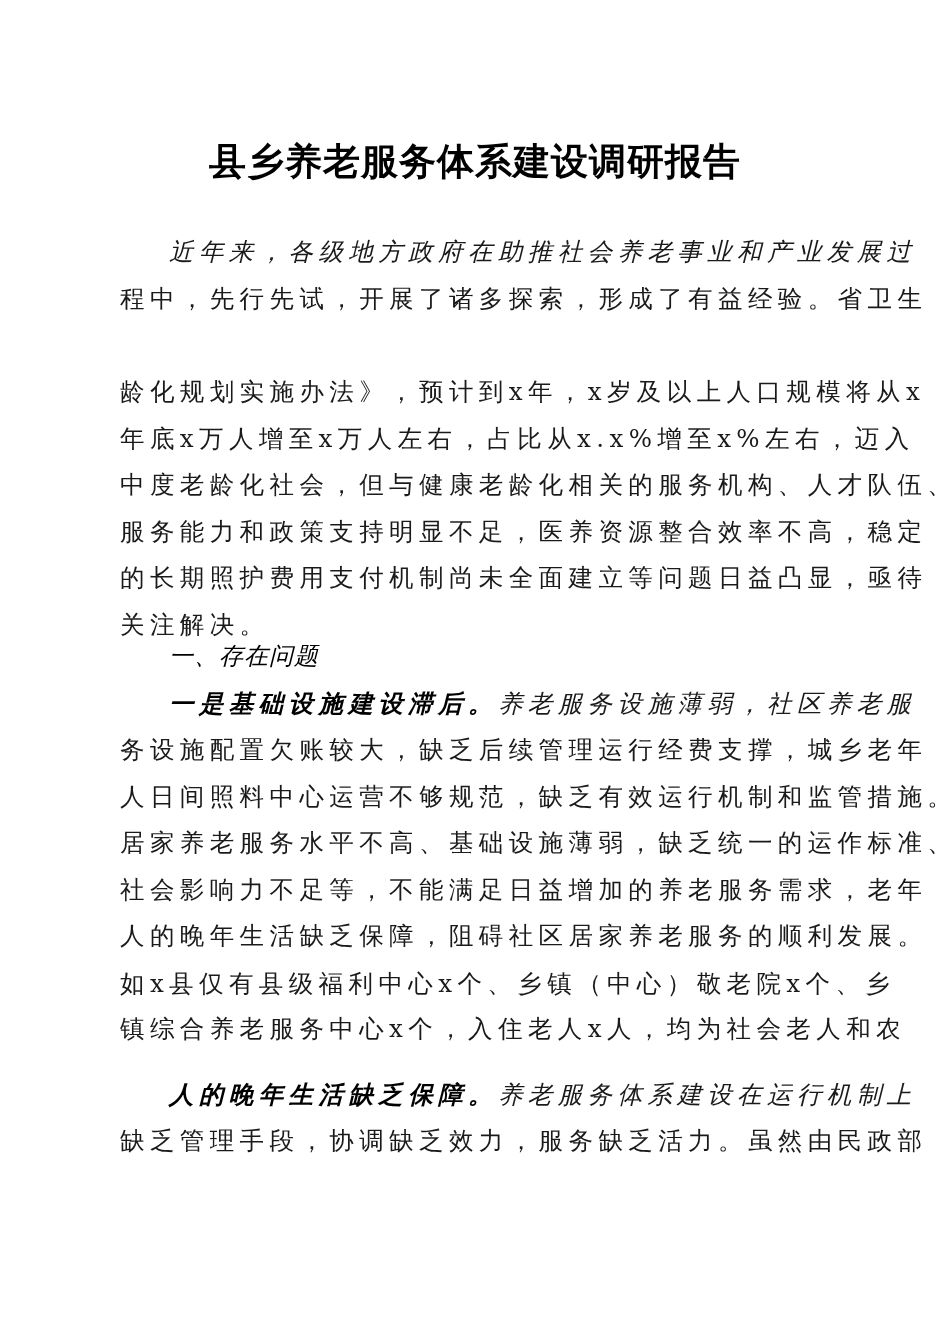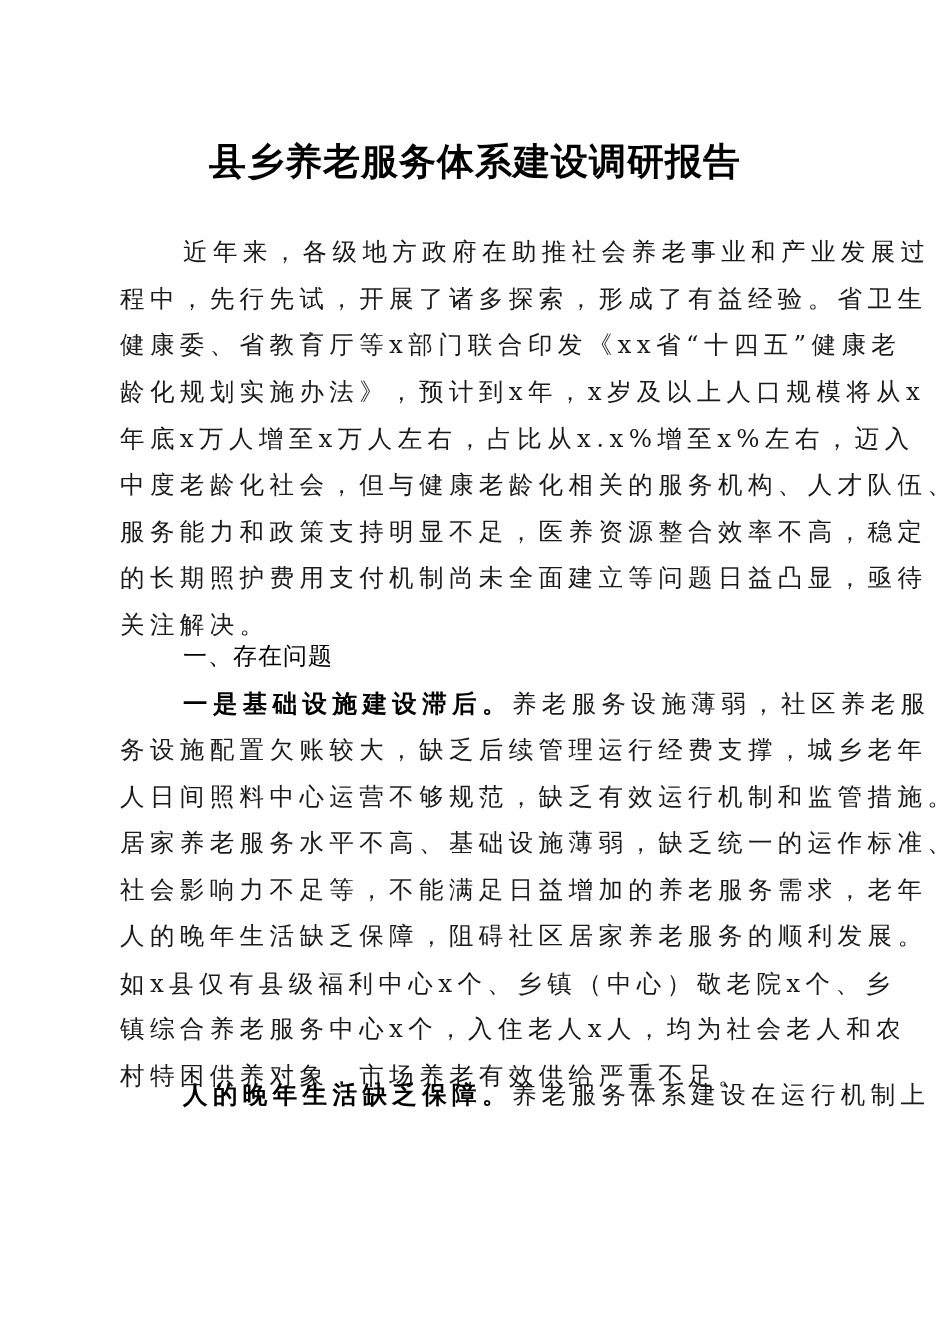--- a/index.html
+++ b/index.html
@@ -38,58 +38,57 @@
     .line {
       position: absolute;
       left: 120px;
       height: 40px;
       line-height: 40px;
       font-size: 24.5px;
       white-space: nowrap;
       letter-spacing: 5.4px;
       color: #1a1a1a;
     }
-    .indent { left: 183px; }
+    .indent { left: 169px; font-style: italic; }
     .heading {
       font-family: "DejaVu Sans", "Liberation Sans", sans-serif;
       font-size: 24px;
       letter-spacing: 1px;
       color: #000000;
       text-align: center;
     }
     .bold-lead { font-weight: bold; color: #000000; margin-top: 19px; }
   </style>
 </head>
 <body>
 
 <div class="page">
 
   <div class="title">县乡养老服务体系建设调研报告</div>
 
   <div class="line indent" style="top:232px">近年来，各级地方政府在助推社会养老事业和产业发展过</div>
   <div class="line" style="top:279px">程中，先行先试，开展了诸多探索，形成了有益经验。省卫生</div>
-  <div class="line" style="top:325px">健康委、省教育厅等x部门联合印发《xx省“十四五”健康老</div>
   <div class="line" style="top:372px">龄化规划实施办法》，预计到x年，x岁及以上人口规模将从x</div>
   <div class="line" style="top:419px">年底x万人增至x万人左右，占比从x.x%增至x%左右，迈入</div>
   <div class="line" style="top:465px">中度老龄化社会，但与健康老龄化相关的服务机构、人才队伍、</div>
   <div class="line" style="top:512px">服务能力和政策支持明显不足，医养资源整合效率不高，稳定</div>
   <div class="line" style="top:558px">的长期照护费用支付机制尚未全面建立等问题日益凸显，亟待</div>
   <div class="line" style="top:605px">关注解决。</div>
 
   <div class="line indent heading" style="top:636px">一、存在问题</div>
 
   <div class="line indent" style="top:684px">
     <span class="bold-lead">一是基础设施建设滞后。</span><span>养老服务设施薄弱，社区养老服</span>
   </div>
   <div class="line" style="top:730px">务设施配置欠账较大，缺乏后续管理运行经费支撑，城乡老年</div>
   <div class="line" style="top:777px">人日间照料中心运营不够规范，缺乏有效运行机制和监管措施。</div>
   <div class="line" style="top:823px">居家养老服务水平不高、基础设施薄弱，缺乏统一的运作标准、</div>
   <div class="line" style="top:870px">社会影响力不足等，不能满足日益增加的养老服务需求，老年</div>
   <div class="line" style="top:916px">人的晚年生活缺乏保障，阻碍社区居家养老服务的顺利发展。</div>
   <div class="line" style="top:964px">如x县仅有县级福利中心x个、乡镇（中心）敬老院x个、乡</div>
   <div class="line" style="top:1009px">镇综合养老服务中心x个，入住老人x人，均为社会老人和农</div>
-  <div class="line" style="top:1056px">村特困供养对象，市场养老有效供给严重不足。</div>
 
   <div class="line indent" style="top:1075px">
     <span class="bold-lead">人的晚年生活缺乏保障。</span><span>养老服务体系建设在运行机制上</span>
   </div>
+  <div class="line" style="top:1121px">缺乏管理手段，协调缺乏效力，服务缺乏活力。虽然由民政部</div>
 
 </div>
 
 </body></html>

